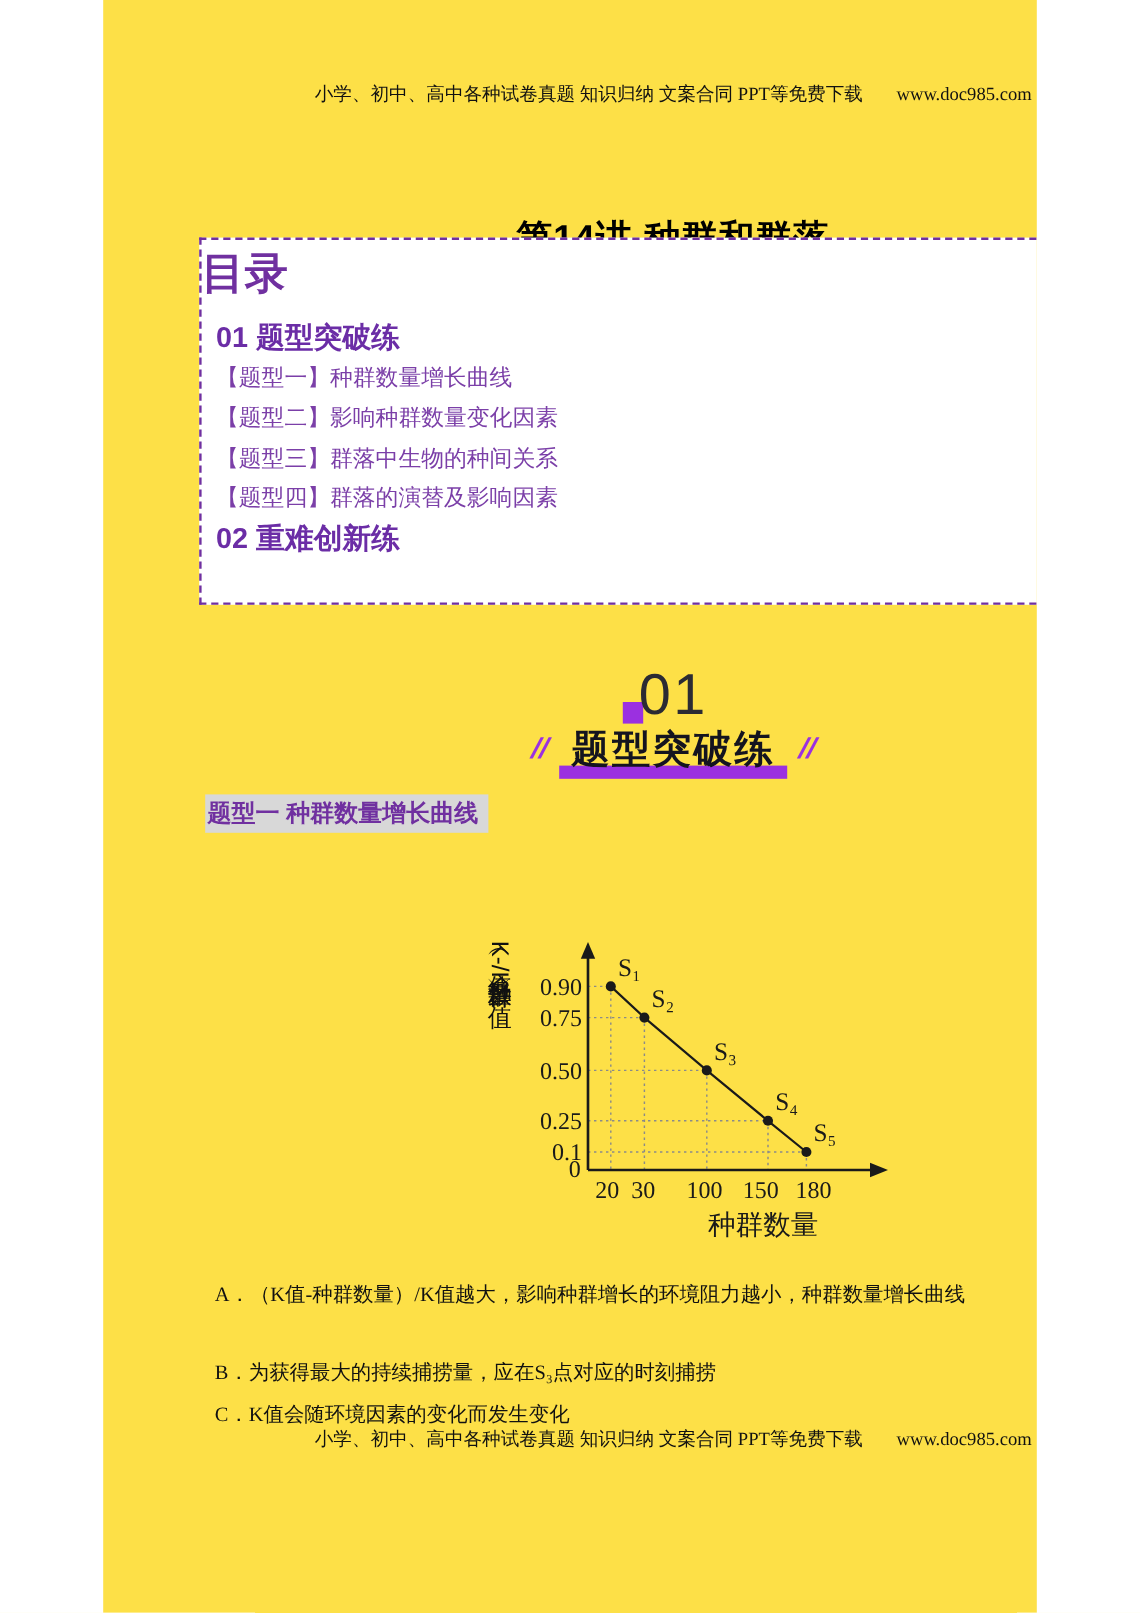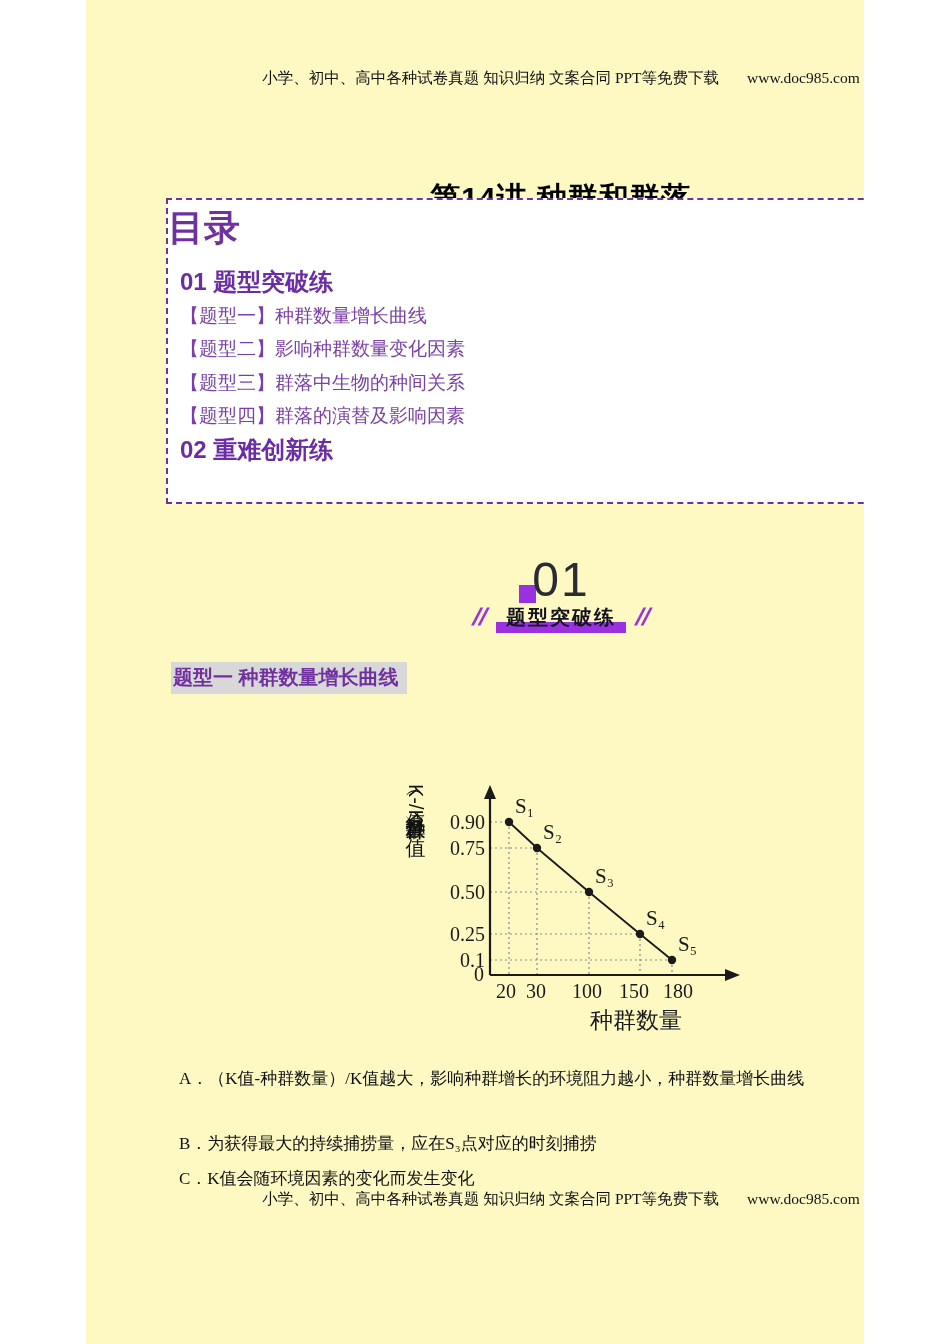--- a/index.html
+++ b/index.html
@@ -2,21 +2,21 @@
 <html><head>
 <meta charset="utf-8">
 <style>
   * { margin: 0; padding: 0; box-sizing: border-box; }
   html, body { background: #ffffff; }
   body { font-family: "Liberation Serif", "DejaVu Serif", serif; color: #1a1a1a; }
   #page {
     position: relative;
     width: 778px; height: 1344px;
     margin: 0 auto;
-    background: #fef9c3;
+    background: #fde047;
     overflow: hidden;
     text-decoration: underline;
   }
   
   .site-line {
     position: absolute; left: 0; width: 950px;
     text-align: center; font-size: 15.5px; color: #111;
     font-family: "Liberation Serif", "DejaVu Serif", serif;
   }
   .site-line .gap { display: inline-block; width: 28px; }
@@ -72,21 +72,21 @@
     transform: skewX(-8deg);
   }
   .banner-title-wrap { position: relative; display: inline-block; padding: 0 6px; }
   .banner-bar {
     position: absolute; left: -4px; right: -4px; bottom: -2px; height: 11px;
     background: #9B30E0;
   }
   .banner-title {
     position: relative; z-index: 1;
     font-family: "Liberation Sans", "DejaVu Sans", sans-serif;
-    font-size: 20px; font-weight: bold; color: #14141f; letter-spacing: 2px;
+    font-size: 32px; font-weight: bold; color: #14141f; letter-spacing: 2px;
   }
   
   .topic-header {
     position: absolute; left: 85px; top: 662px;
     display: inline-block; background: #D8D8D8; padding: 2px 8px 3px 2px;
     font-family: "Liberation Sans", "DejaVu Sans", sans-serif;
     font-size: 20px; font-weight: bold; color: #7030A0; white-space: nowrap;
   }
   
   .question {

